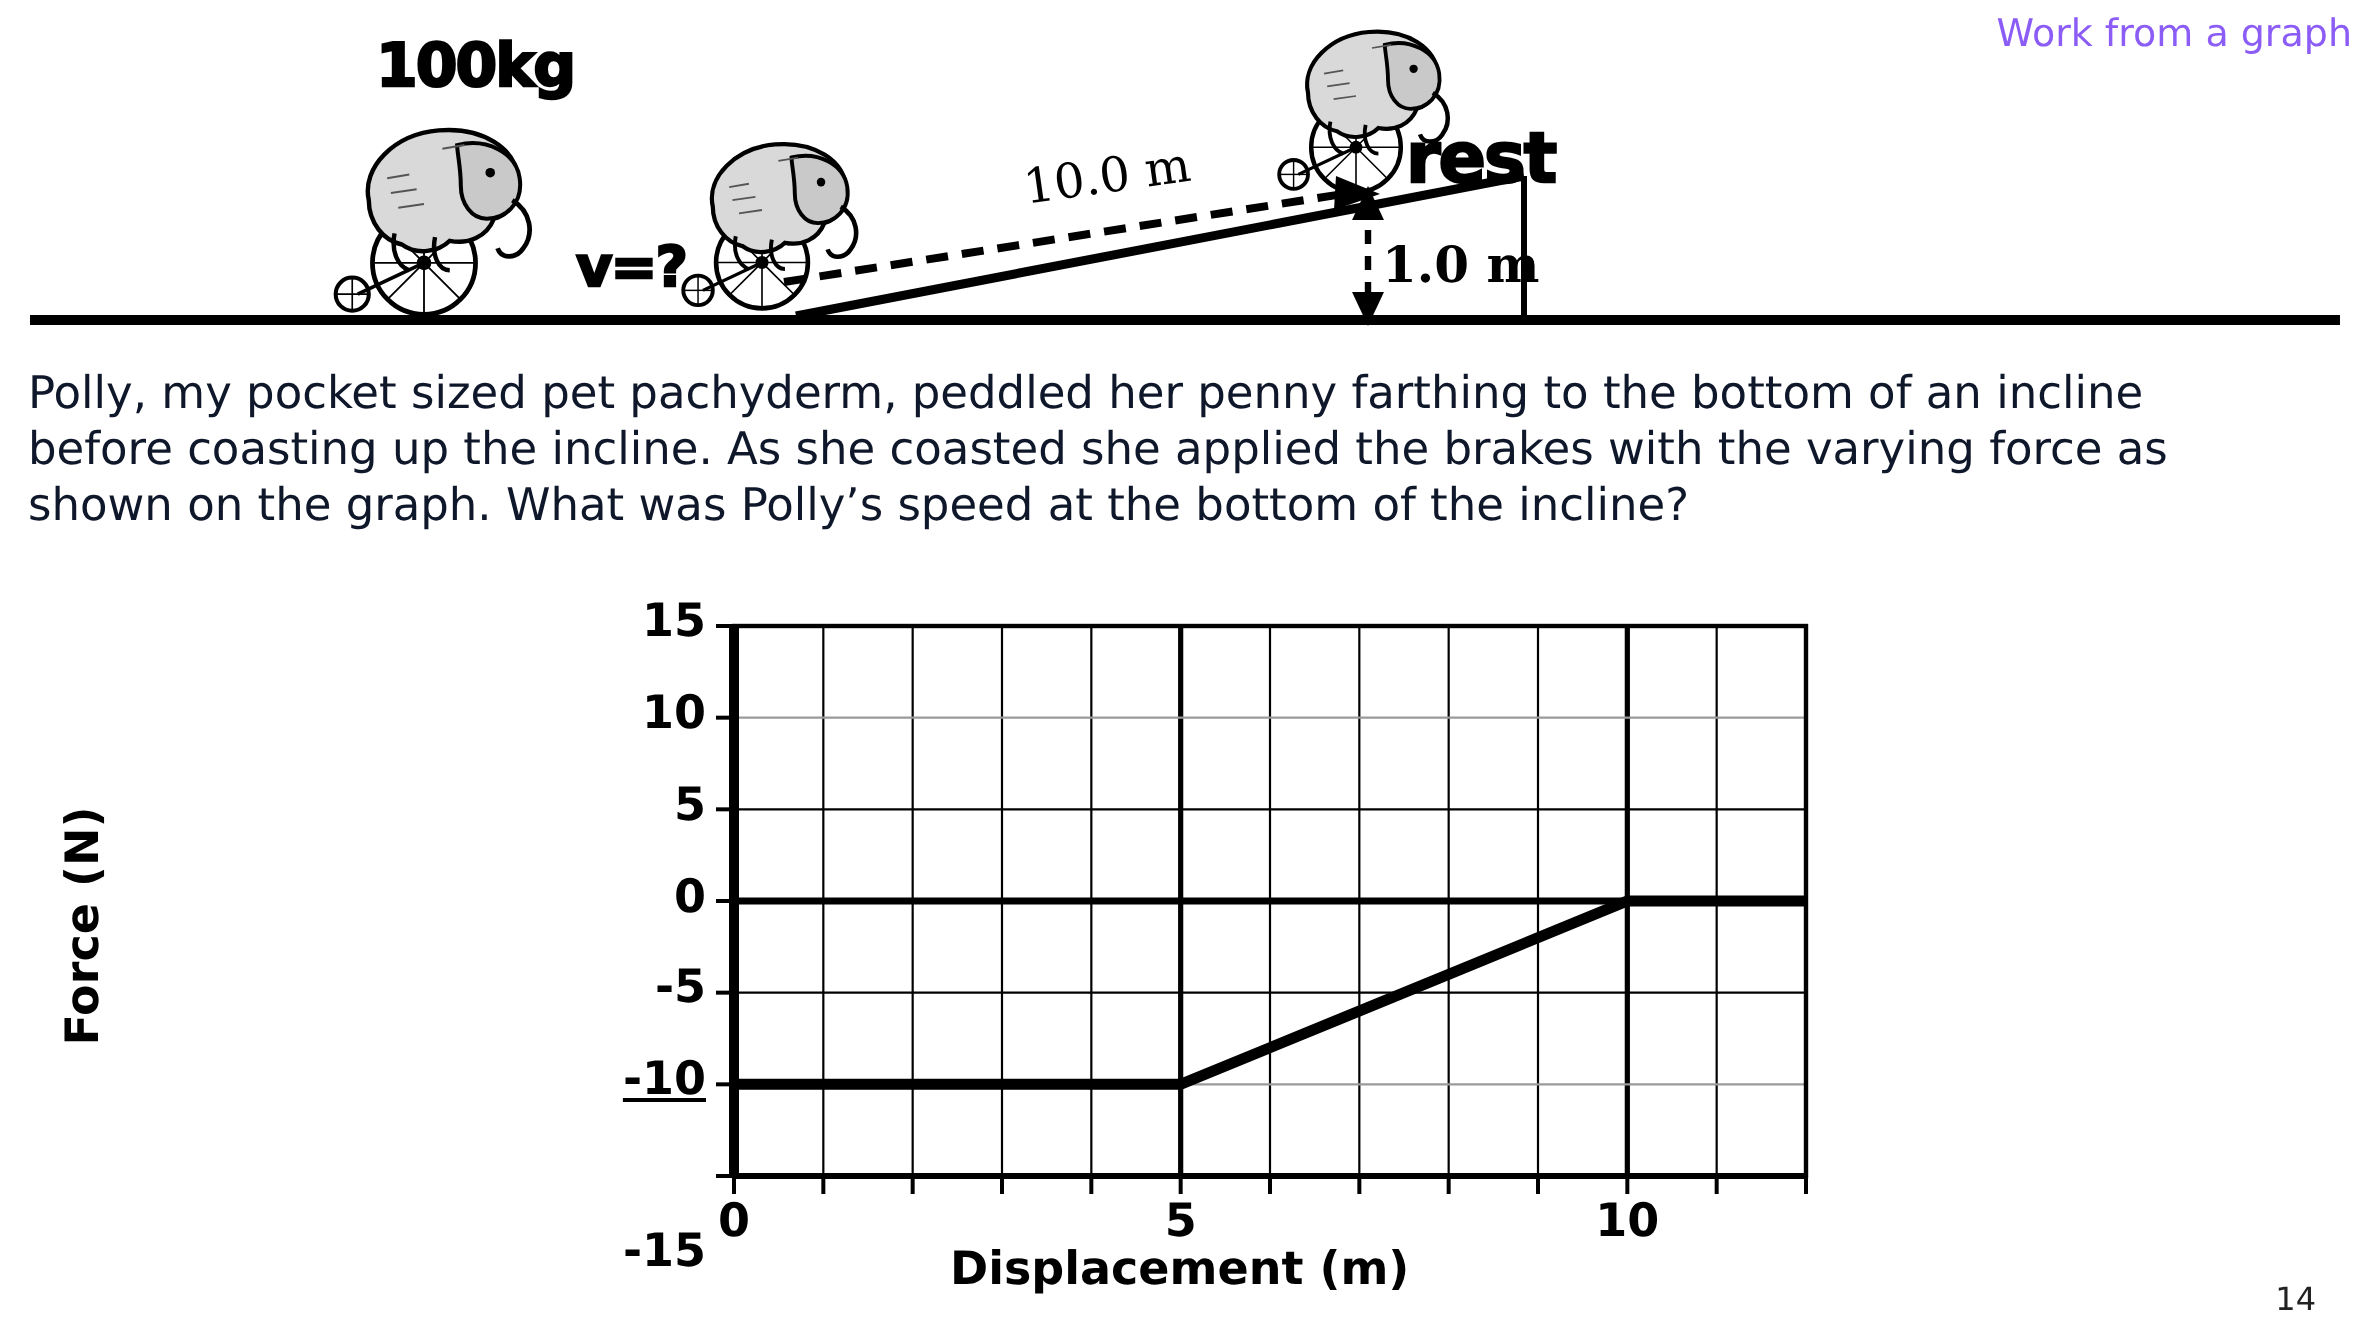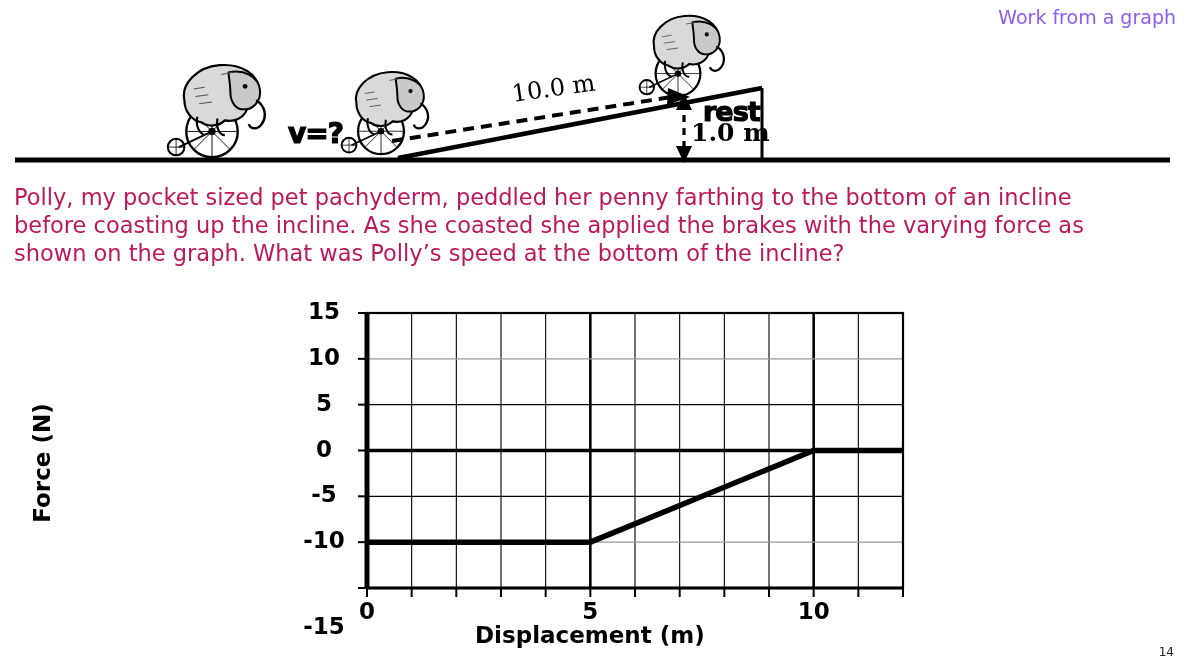--- a/index.html
+++ b/index.html
@@ -53,23 +53,22 @@
   #label-velocity {
     left: 288px;
     top: 117px;
     font-size: 28px;
     letter-spacing: -1px;
     -webkit-text-stroke: 1.2px #000;
   }
   #label-rest {
     left: 703px;
     top: 60px;
-    font-size: 27px;
+    font-size: 35px;
     letter-spacing: -1px;
-    margin-top: 36px;
     -webkit-text-stroke: 1.2px #000;
   }
   #label-length {
     left: 512px;
     top: 80px;
     font-size: 24px;
     font-weight: normal;
     font-family: "DejaVu Serif", "Liberation Serif", serif;
     transform: rotate(-8deg);
     transform-origin: left center;
@@ -84,21 +83,21 @@
 
   
   #problem-text {
     position: absolute;
     left: 14px;
     top: 183px;
     width: 1130px;
     font-size: 22.5px;
     line-height: 28px;
     font-family: "DejaVu Sans", "Liberation Sans", sans-serif;
-    color: #be185d;
+    color: #0f172a;
   }
 
   
   #chart {
     position: absolute;
     left: 0;
     top: 290px;
     width: 1186px;
     height: 360px;
   }
@@ -124,34 +123,34 @@
   }
 
   .tick-label {
     position: absolute;
     font-family: "DejaVu Sans", "Liberation Sans", sans-serif;
     font-weight: bold;
     font-size: 23px;
     white-space: nowrap;
   }
   .ytick {
-    text-align: center;
+    text-align: right;
     width: 58px;
   }
   .xtick {
     text-align: center;
     width: 40px;
   }
 
   
   #page-number {
     position: absolute;
-    right: 12px;
+    right: 28px;
     bottom: 8px;
-    font-size: 12px;
+    font-size: 16px;
     font-family: "DejaVu Sans", "Liberation Sans", sans-serif;
     color: #222;
   }
 </style>
 </head>
 <body>
 
 <div id="slide-header">Work from a graph</div>
 
 <div id="diagram">
@@ -245,20 +244,21 @@
       <path d="M68 18 C84 14 100 22 102 36 C104 50 94 58 84 58
                C76 58 70 50 70 40 C70 30 68 22 68 18 Z" fill="#c9c9c9" stroke="#000" stroke-width="2.4"></path>
       <path d="M98 48 C108 54 110 66 104 74 C100 80 92 80 90 74" fill="none" stroke="#000" stroke-width="2.8"></path>
       <circle cx="86" cy="33" r="2.6" fill="#000"></circle>
       <path d="M34 66 C32 76 36 84 42 86" fill="none" stroke="#000" stroke-width="2.4"></path>
       <path d="M56 68 C54 78 58 86 64 86" fill="none" stroke="#000" stroke-width="2.4"></path>
       <path d="M30 36 L42 34 M32 44 L46 42 M36 52 L50 50 M60 20 L72 18" stroke="#555" stroke-width="1.1" fill="none"></path>
     </g>
   </svg>
 
+  <div class="diagram-label" id="label-mass">100kg</div>
   <div class="diagram-label" id="label-velocity">v=?</div>
   <div class="diagram-label" id="label-rest">rest</div>
   <div class="diagram-label" id="label-length">10.0 m</div>
   <div class="diagram-label" id="label-height">1.0 m</div>
 </div>
 
 <div id="problem-text">Polly, my pocket sized pet pachyderm, peddled her penny farthing to the bottom of an incline before coasting up the incline. As she coasted she applied the brakes with the varying force as shown on the graph. What was Polly’s speed at the bottom of the incline?</div>
 
 <div id="chart">
   <div class="axis-title" id="ylabel">Force (N)</div>
@@ -304,21 +304,21 @@
       <line x1="367" y1="206.33333333333334" x2="358" y2="206.33333333333334" stroke="#000" stroke-width="2"></line>
       <line x1="367" y1="160.5" x2="358" y2="160.5" stroke="#000" stroke-width="2"></line>
       <line x1="367" y1="114.66666666666669" x2="358" y2="114.66666666666669" stroke="#000" stroke-width="2"></line>
       <line x1="367" y1="68.83333333333331" x2="358" y2="68.83333333333331" stroke="#000" stroke-width="2"></line>
       <line x1="367" y1="23" x2="358" y2="23" stroke="#000" stroke-width="2"></line>
       <polyline points="367,252.16666666666669 590.3333333333334,252.16666666666669 813.6666666666667,160.5 903,160.5" fill="none" stroke="#000000" stroke-width="5.5" stroke-linejoin="miter" stroke-linecap="butt"></polyline>
     </svg>
 
   <div id="tick-layer">
       <div class="tick-label ytick" style="left: 295px; top: 283px; margin-top: 40px;">-15</div>
-      <div class="tick-label ytick" style="left: 295px; top: 237.167px;">-10</div>
+      <div class="tick-label ytick" style="left: 295px; top: 237.167px; text-decoration: underline;">-10</div>
       <div class="tick-label ytick" style="left: 295px; top: 191.333px;">-5</div>
       <div class="tick-label ytick" style="left: 295px; top: 145.5px;">0</div>
       <div class="tick-label ytick" style="left: 295px; top: 99.6667px;">5</div>
       <div class="tick-label ytick" style="left: 295px; top: 53.8333px;">10</div>
       <div class="tick-label ytick" style="left: 295px; top: 8px;">15</div>
       <div class="tick-label xtick" style="left: 347px; top: 308px;">0</div>
       <div class="tick-label xtick" style="left: 570.333px; top: 308px;">5</div>
       <div class="tick-label xtick" style="left: 793.667px; top: 308px;">10</div>
     </div>
 </div>

